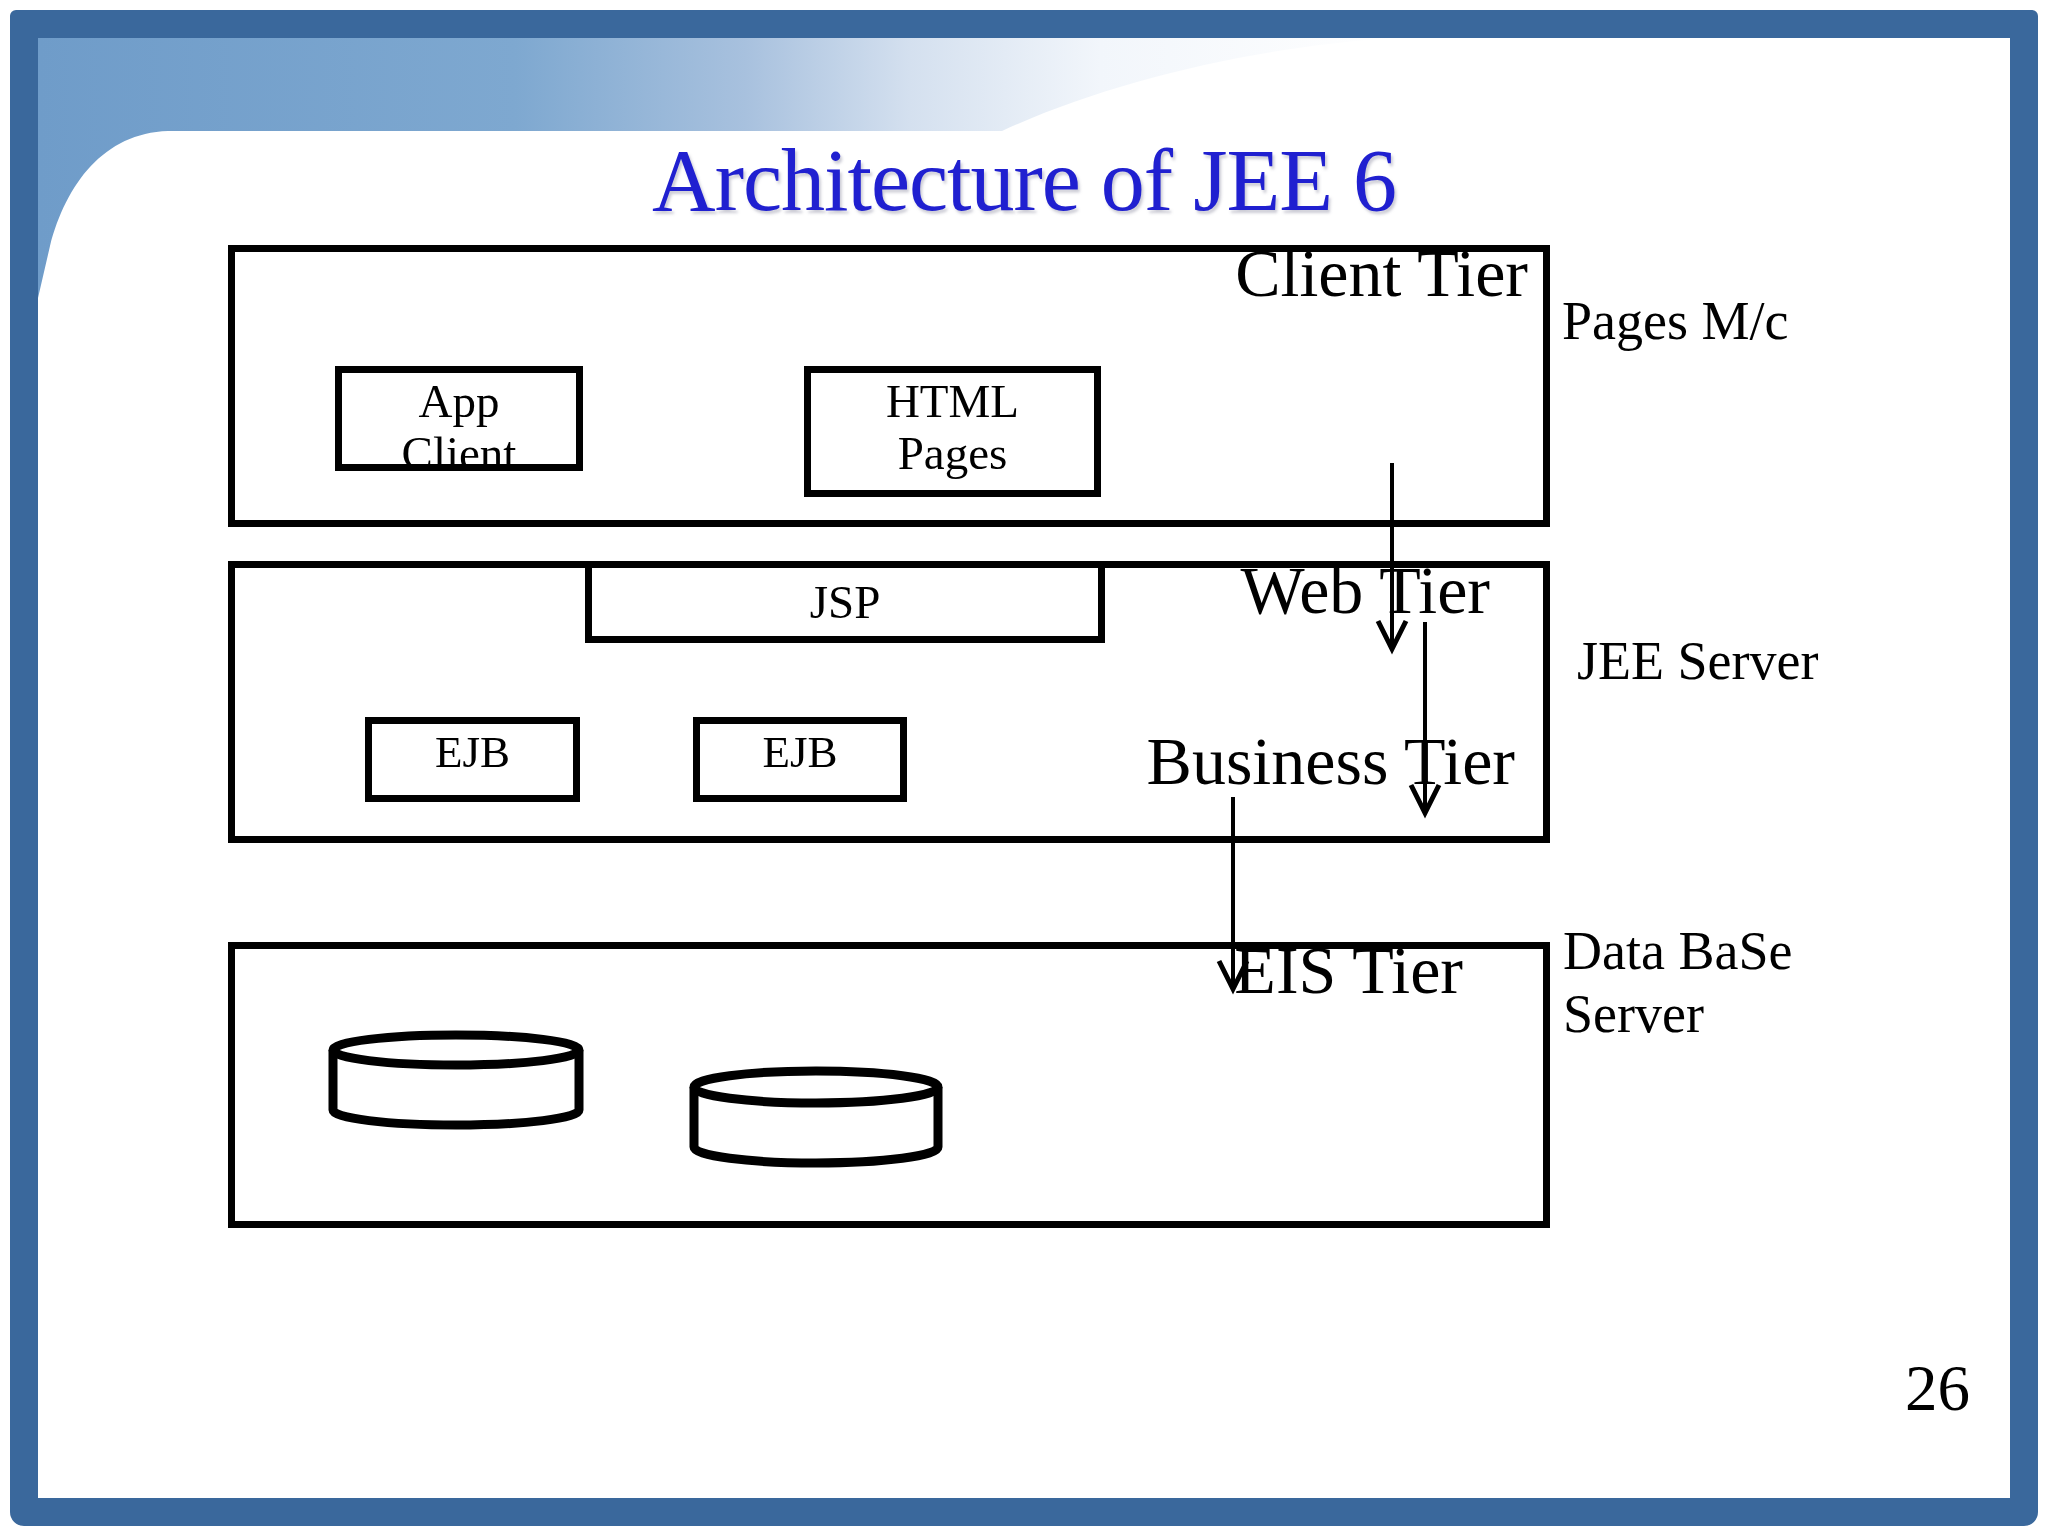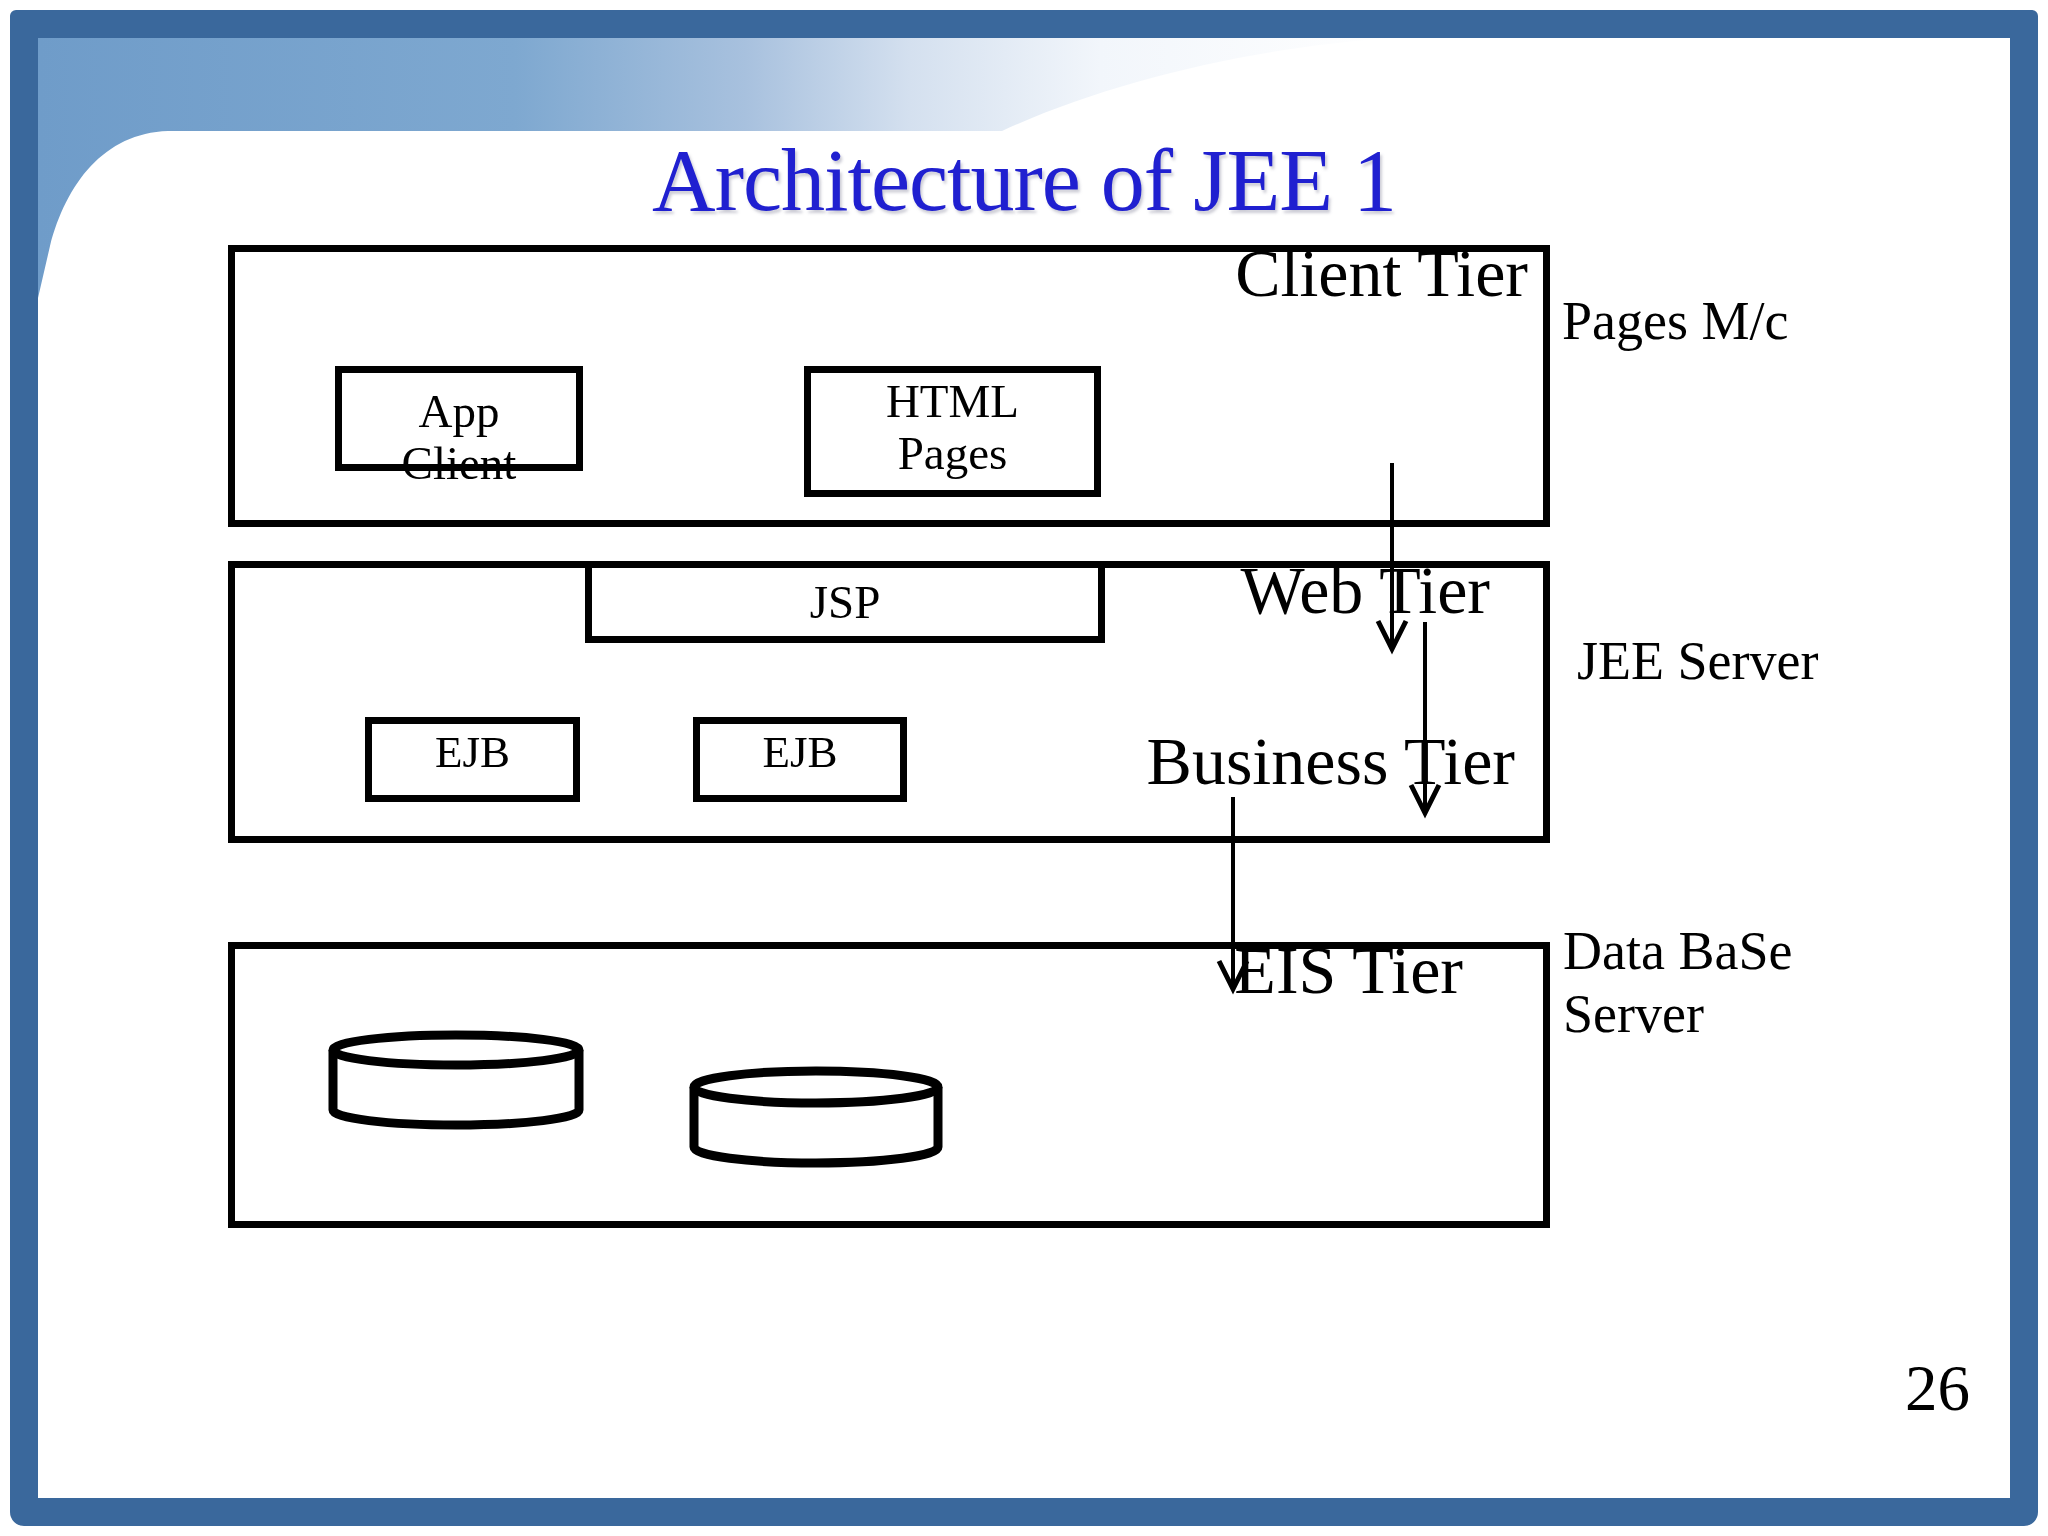--- a/index.html
+++ b/index.html
@@ -50,21 +50,21 @@
   
   .ibox{
     position:absolute;
     box-sizing:border-box;
     border:7px solid var(--diagram_line);
     background:#ffffff;
     text-align:center;
     font-size:47px;line-height:52px;
     z-index:3;
   }
-  .box-app {left:335px;top:366px;width:248px;height:105px;padding-top:12px;}
+  .box-app {left:335px;top:366px;width:248px;height:105px;padding-top:2px;}
   .box-html{left:804px;top:366px;width:297px;height:131px;padding-top:2px;}
   .box-jsp {left:585px;top:561px;width:520px;height:82px;padding-top:8px;background:transparent;}
   .box-ejb1{left:365px;top:717px;width:215px;height:85px;font-size:45px;padding-top:2px;}
   .box-ejb2{left:693px;top:717px;width:214px;height:85px;font-size:45px;padding-top:2px;}
   .ibox span{display:block;}
   
   .tier-label{
     position:absolute;
     font-size:68px;line-height:1;
     white-space:nowrap;
@@ -107,21 +107,21 @@
         <stop offset="0.64" stop-color="#d4e0ef"></stop>
         <stop offset="0.78" stop-color="#f2f6fb"></stop>
         <stop offset="1" stop-color="#ffffff"></stop>
       </linearGradient>
     </defs>
     <path d="M38,38 H1395 C1262,46 1112,80 1002,131 H168 C104,133 66,184 50,246 L38,298 Z" fill="url(#bandGrad)"></path>
   </svg>
 
   <div class="frame"></div>
 
-  <div class="title">Architecture of JEE 1</div>
+  <div class="title">Architecture of JEE 6</div>
 
   <div class="tbox tier-client"></div>
   <div class="tier-label lbl-client">Client Tier</div>
   <div class="side-label side-clientmc">Pages M/c</div>
 
   <div class="ibox box-app">
     <span>App</span>
     <span>Client</span>
   </div>
   <div class="ibox box-html">

